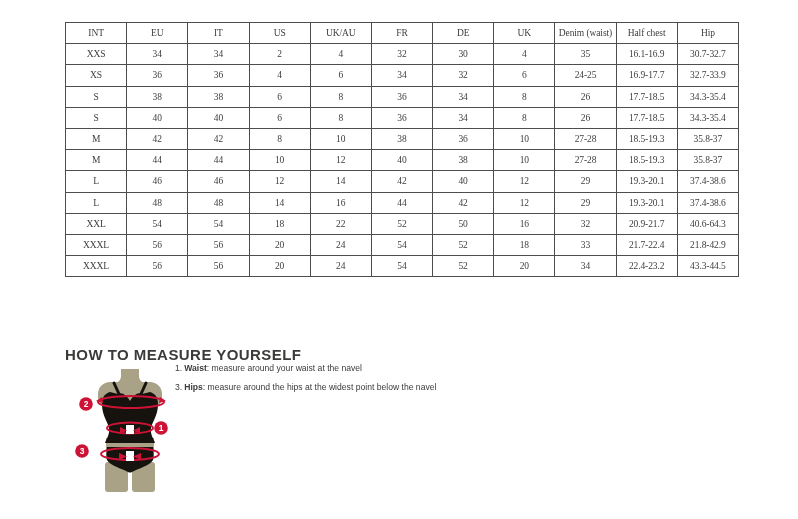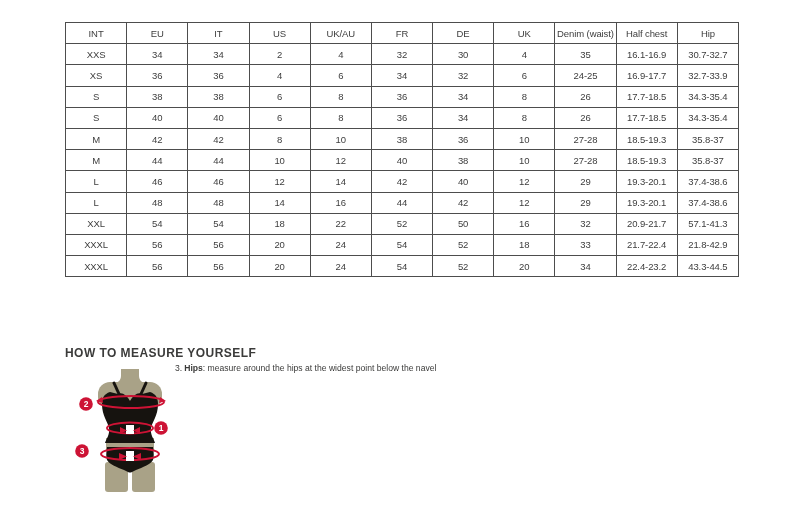--- a/index.html
+++ b/index.html
@@ -12,33 +12,33 @@
   *{box-sizing:border-box;}
   html,body{margin:0;padding:0;}
   body{
     width:798px;height:519px;position:relative;background:#ffffff;
     font-family:"Liberation Sans",sans-serif;color:var(--text-dark);
     overflow:hidden;
   }
   
   .size-table{
     position:absolute;left:65px;top:22px;width:674px;
-    border-collapse:collapse;table-layout:fixed;
+    border-collapse:collapse;table-layout:fixed;font-family:Liberation Serif, serif;
   }
   .size-table th,.size-table td{
     border:1px solid var(--table-border);
     height:21.2px;padding:0 1px;
     text-align:center;vertical-align:middle;
     font-size:9.5px;font-weight:normal;letter-spacing:-0.1px;
     color:#3d3d3d;white-space:nowrap;overflow:hidden;
   }
   
   .measure-heading{
     position:absolute;left:65px;top:346px;
-    font-size:12px;font-weight:bold;letter-spacing:.45px;
+    font-size:15px;font-weight:bold;letter-spacing:.45px;
     color:var(--text-dark);
   }
   .steps{
     position:absolute;left:175px;top:364px;width:420px;
     font-size:8.6px;color:var(--text-dark);
   }
   .step{margin-bottom:9.5px;line-height:9.5px;}
   .step .num{margin-right:2px;}
   .step b{font-weight:bold;}
   
@@ -183,21 +183,21 @@
         <td>XXL</td>
         <td>54</td>
         <td>54</td>
         <td>18</td>
         <td>22</td>
         <td>52</td>
         <td>50</td>
         <td>16</td>
         <td>32</td>
         <td>20.9-21.7</td>
-        <td>57.1-41.3</td>
+        <td>40.6-64.3</td>
       </tr>
       <tr>
         <td>XXXL</td>
         <td>56</td>
         <td>56</td>
         <td>20</td>
         <td>24</td>
         <td>54</td>
         <td>52</td>
         <td>18</td>
@@ -217,20 +217,23 @@
         <td>34</td>
         <td>22.4-23.2</td>
         <td>43.3-44.5</td>
       </tr>
     </tbody>
 </table>
 
 <div class="measure-heading">HOW TO MEASURE YOURSELF</div>
 
 <div class="steps">
+  <div class="step">
+    <span class="num">1.</span><b>Waist</b><span>: measure around your waist at the navel</span>
+  </div>
   <div class="step">
     <span class="num">3.</span><b>Hips</b><span>: measure around the hips at the widest point below the navel</span>
   </div>
 </div>
 
 <svg class="figure" viewBox="0 0 112 126">
 
   <path class="olive" d="M47,1 L65,1 L65,8 Q65,13 70,15 L42,15 Q47,13 47,8 Z"></path>
   <rect class="olive" x="24" y="14" width="64" height="27" rx="12"></rect>
   <rect class="olive" x="32" y="70" width="48" height="12"></rect>

